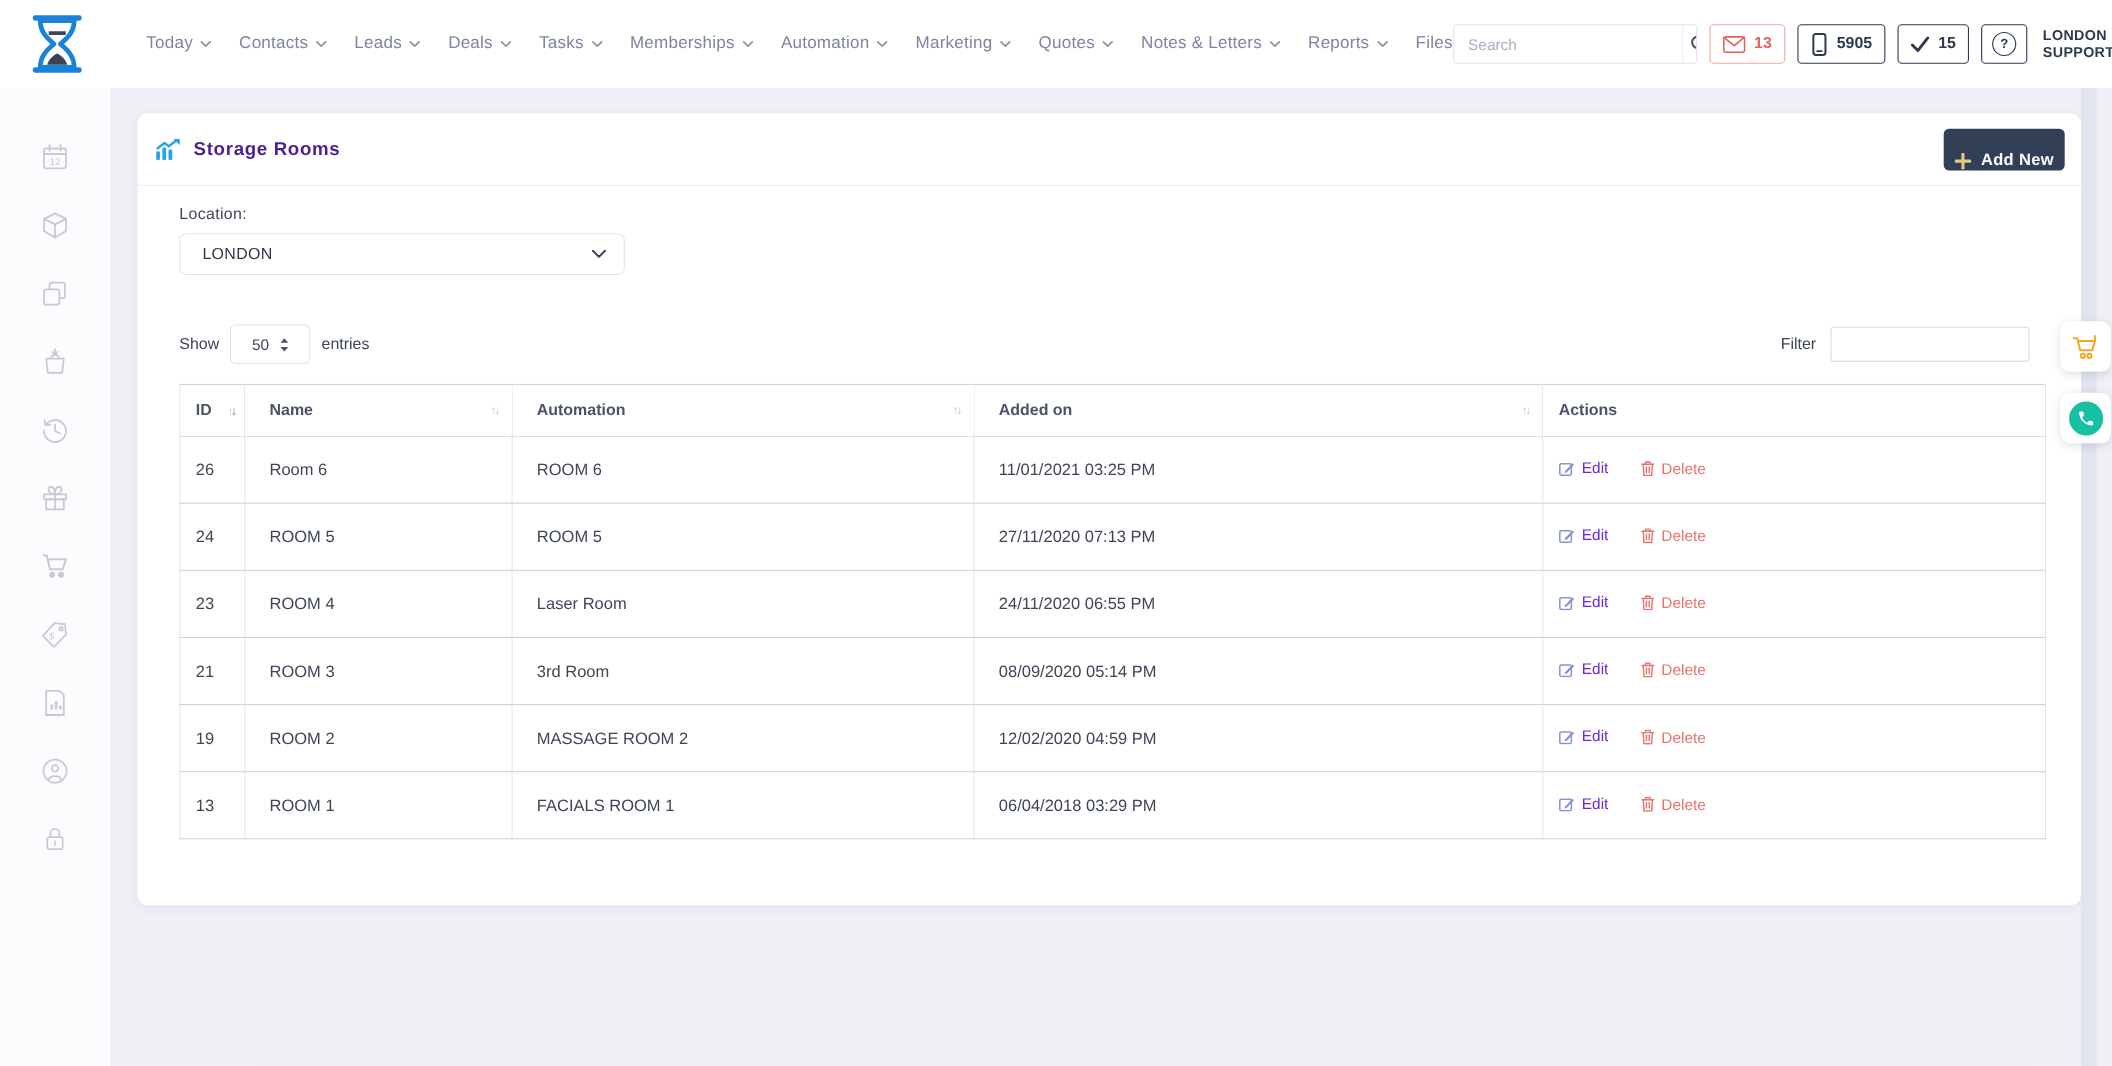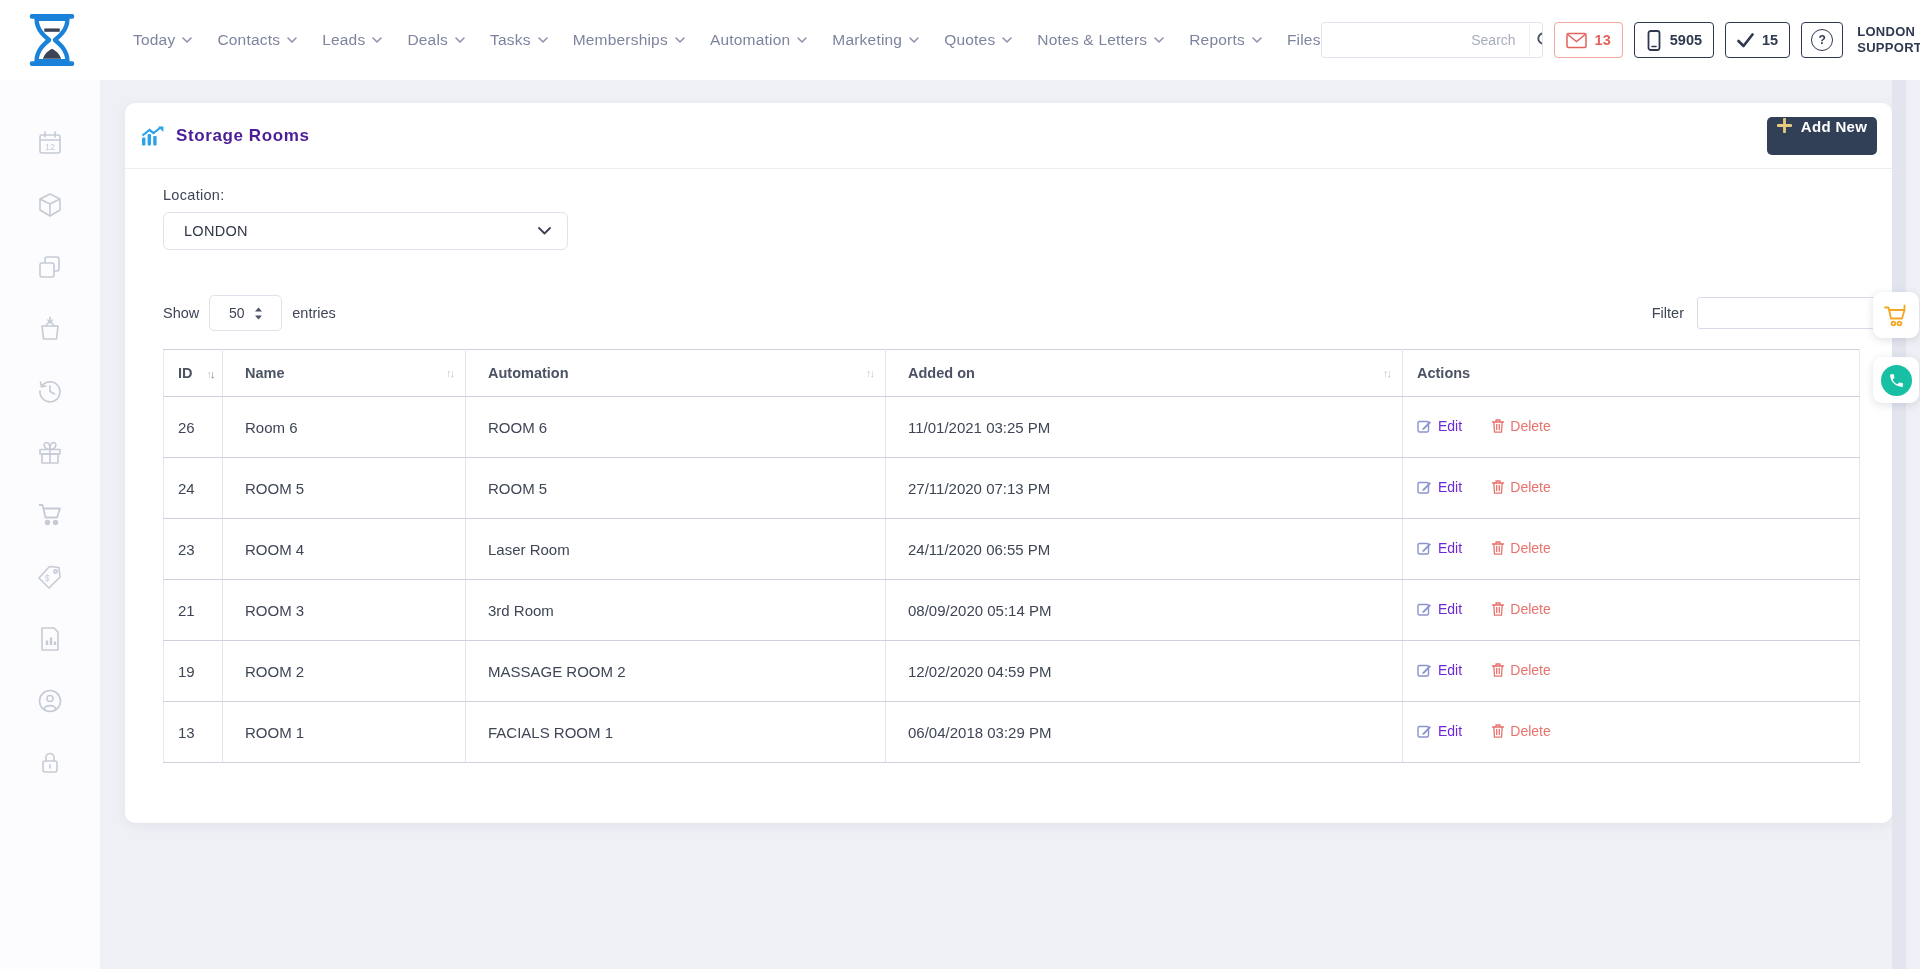--- a/index.html
+++ b/index.html
@@ -10,21 +10,21 @@
   .topbar{position:absolute;left:0;top:0;width:1920px;height:80px;background:#fff;
           display:flex;align-items:center;z-index:5;}
   .logo{margin-left:25px;width:54px;height:54px;flex:0 0 auto;cursor:pointer;}
   .nav{display:flex;align-items:center;margin-left:54px;gap:25px;white-space:nowrap;}
   .nav-item{display:flex;align-items:center;gap:7px;font-size:15.5px;color:#7e849e;
             letter-spacing:.2px;cursor:pointer;}
   .top-right{display:flex;align-items:center;margin-left:auto;margin-right:16px;gap:11px;}
   .search-group{display:flex;align-items:center;width:220px;height:34px;background:#fff;
                 border:1px solid #e0e3ec;border-radius:4px;overflow:hidden;}
   .search-group input{flex:1;border:0;outline:0;padding:0 13px;font-size:14px;color:#45506a;
-                      font-family:inherit;background:transparent;text-align:right;}
+                      font-family:inherit;background:transparent;}
   .search-group input::placeholder{color:#a9aebf;}
   .search-btn{width:40px;height:100%;border:0;border-left:1px solid #edeff4;background:none;
               display:flex;align-items:center;justify-content:center;cursor:pointer;}
   .badge{height:36px;border:1px solid #2e3950;border-radius:4px;background:#fff;
          display:flex;align-items:center;gap:8px;padding:0 11px;font-size:14.5px;
          font-weight:bold;color:#2e3950;cursor:pointer;box-sizing:border-box;}
   .badge.mail{border-color:#f2a7a1;color:#e3625c;}
   .help-btn{width:42px;height:36px;border:1px solid #2e3950;border-radius:4px;background:#fff;
             display:flex;align-items:center;justify-content:center;cursor:pointer;box-sizing:border-box;}
   .help-circle{width:20px;height:20px;border:1.6px solid #2e3950;border-radius:50%;
@@ -51,22 +51,22 @@
                 display:flex;align-items:center;justify-content:center;}
 
   
   .card{position:absolute;left:125px;top:103px;width:1767px;height:720px;background:#fff;
         border-radius:10px;box-shadow:0 3px 12px rgba(40,50,80,.06);z-index:3;box-sizing:border-box;}
   .card-header{height:65px;border-bottom:1px solid #edeef4;display:flex;align-items:center;
                padding:0 15px 0 16px;}
   .page-title{margin-left:11px;font-size:17px;font-weight:bold;color:#4c1d95;letter-spacing:.6px;}
   .add-new{margin-left:auto;width:110px;height:38px;background:#324057;border:0;border-radius:5px;
            color:#fff;font-size:15px;font-weight:bold;font-family:inherit;display:flex;
-           align-items:flex-start;justify-content:center;gap:9px;cursor:pointer;letter-spacing:.3px;}
-  .card-body{padding:0 14px 0 38px;}
+           align-items:flex-end;justify-content:center;gap:9px;cursor:pointer;letter-spacing:.3px;}
+  .card-body{padding:0 47px 0 38px;}
   .loc-label{margin-top:18px;font-size:14.5px;color:#3d4557;letter-spacing:.3px;}
   .select-location{margin-top:9px;width:405px;height:38px;border:1px solid #dfe2ea;border-radius:6px;
                    background:#fff;display:flex;align-items:center;justify-content:space-between;
                    padding:0 16px 0 20px;font-size:14.5px;color:#2f3747;cursor:pointer;
                    box-sizing:border-box;letter-spacing:.3px;}
   .controls-row{margin-top:45px;display:flex;align-items:center;font-size:14.5px;color:#3d4557;}
   .page-size{width:73px;height:36px;border:1px solid #dfe2ea;border-radius:5px;background:#fff;
              margin:0 10px;display:flex;align-items:center;justify-content:center;gap:9px;
              font-size:14px;color:#3d4557;cursor:pointer;box-sizing:border-box;}
   .filter-box{margin-left:auto;display:flex;align-items:center;gap:13px;}

